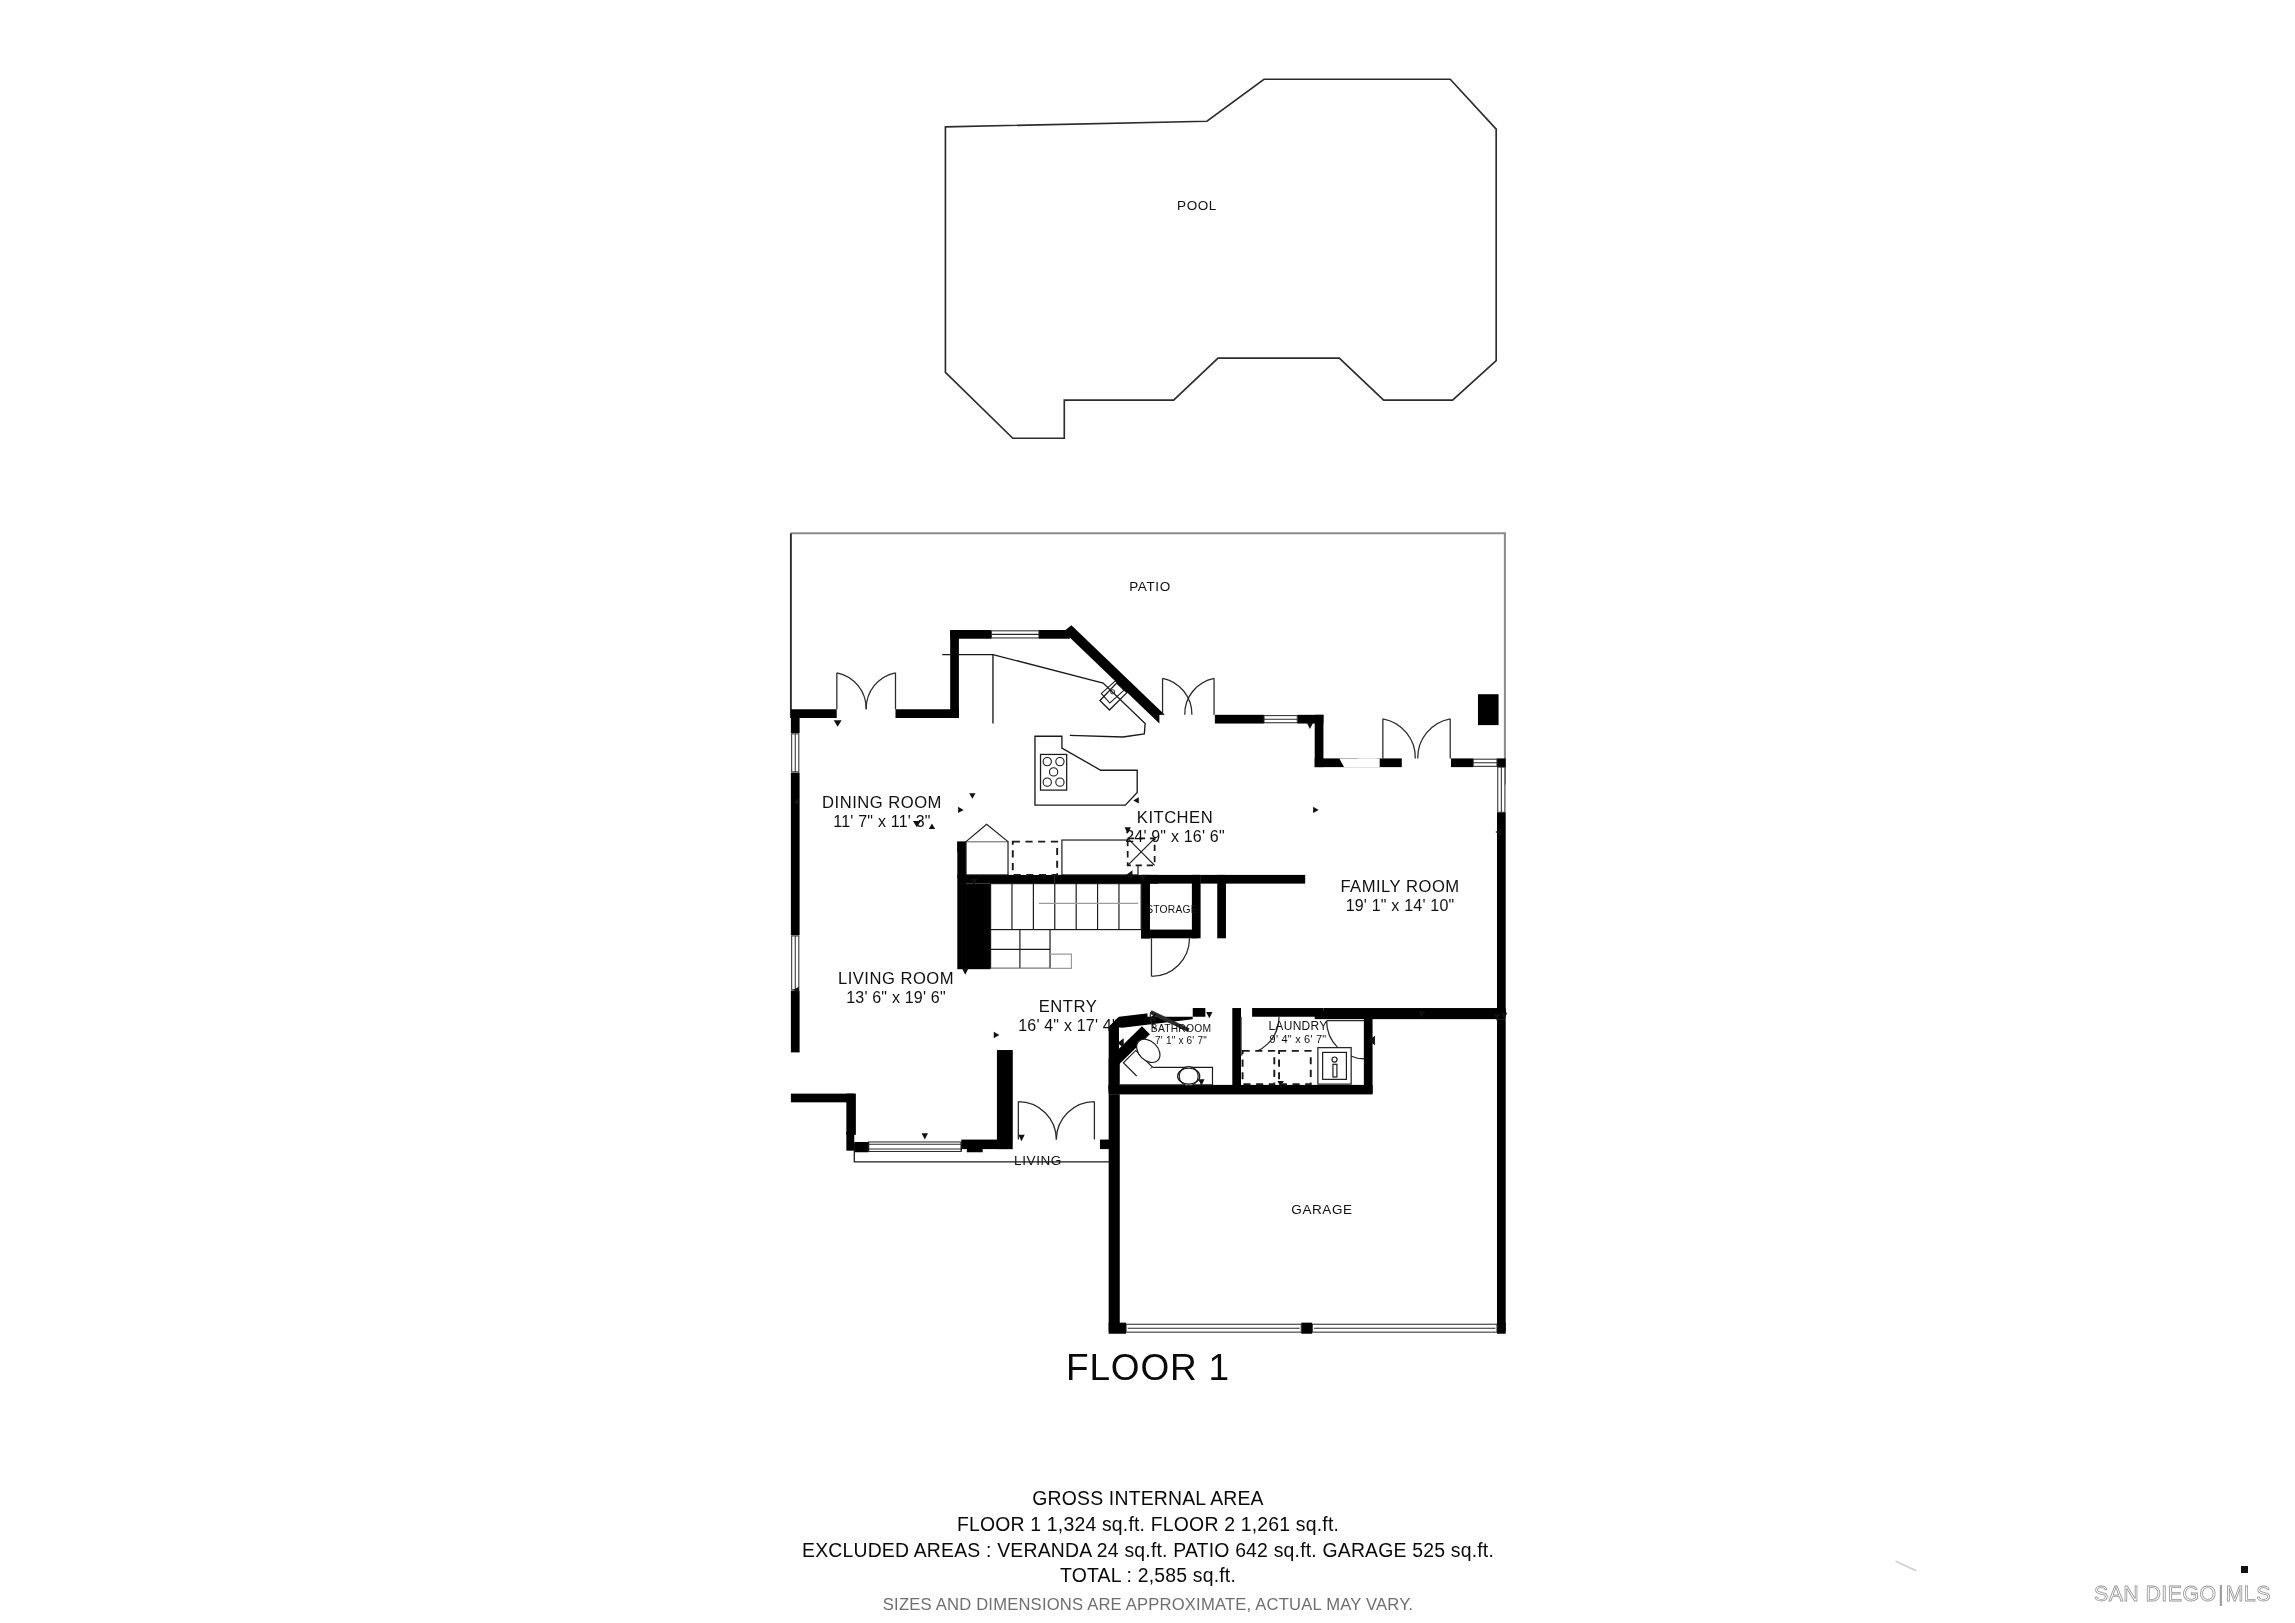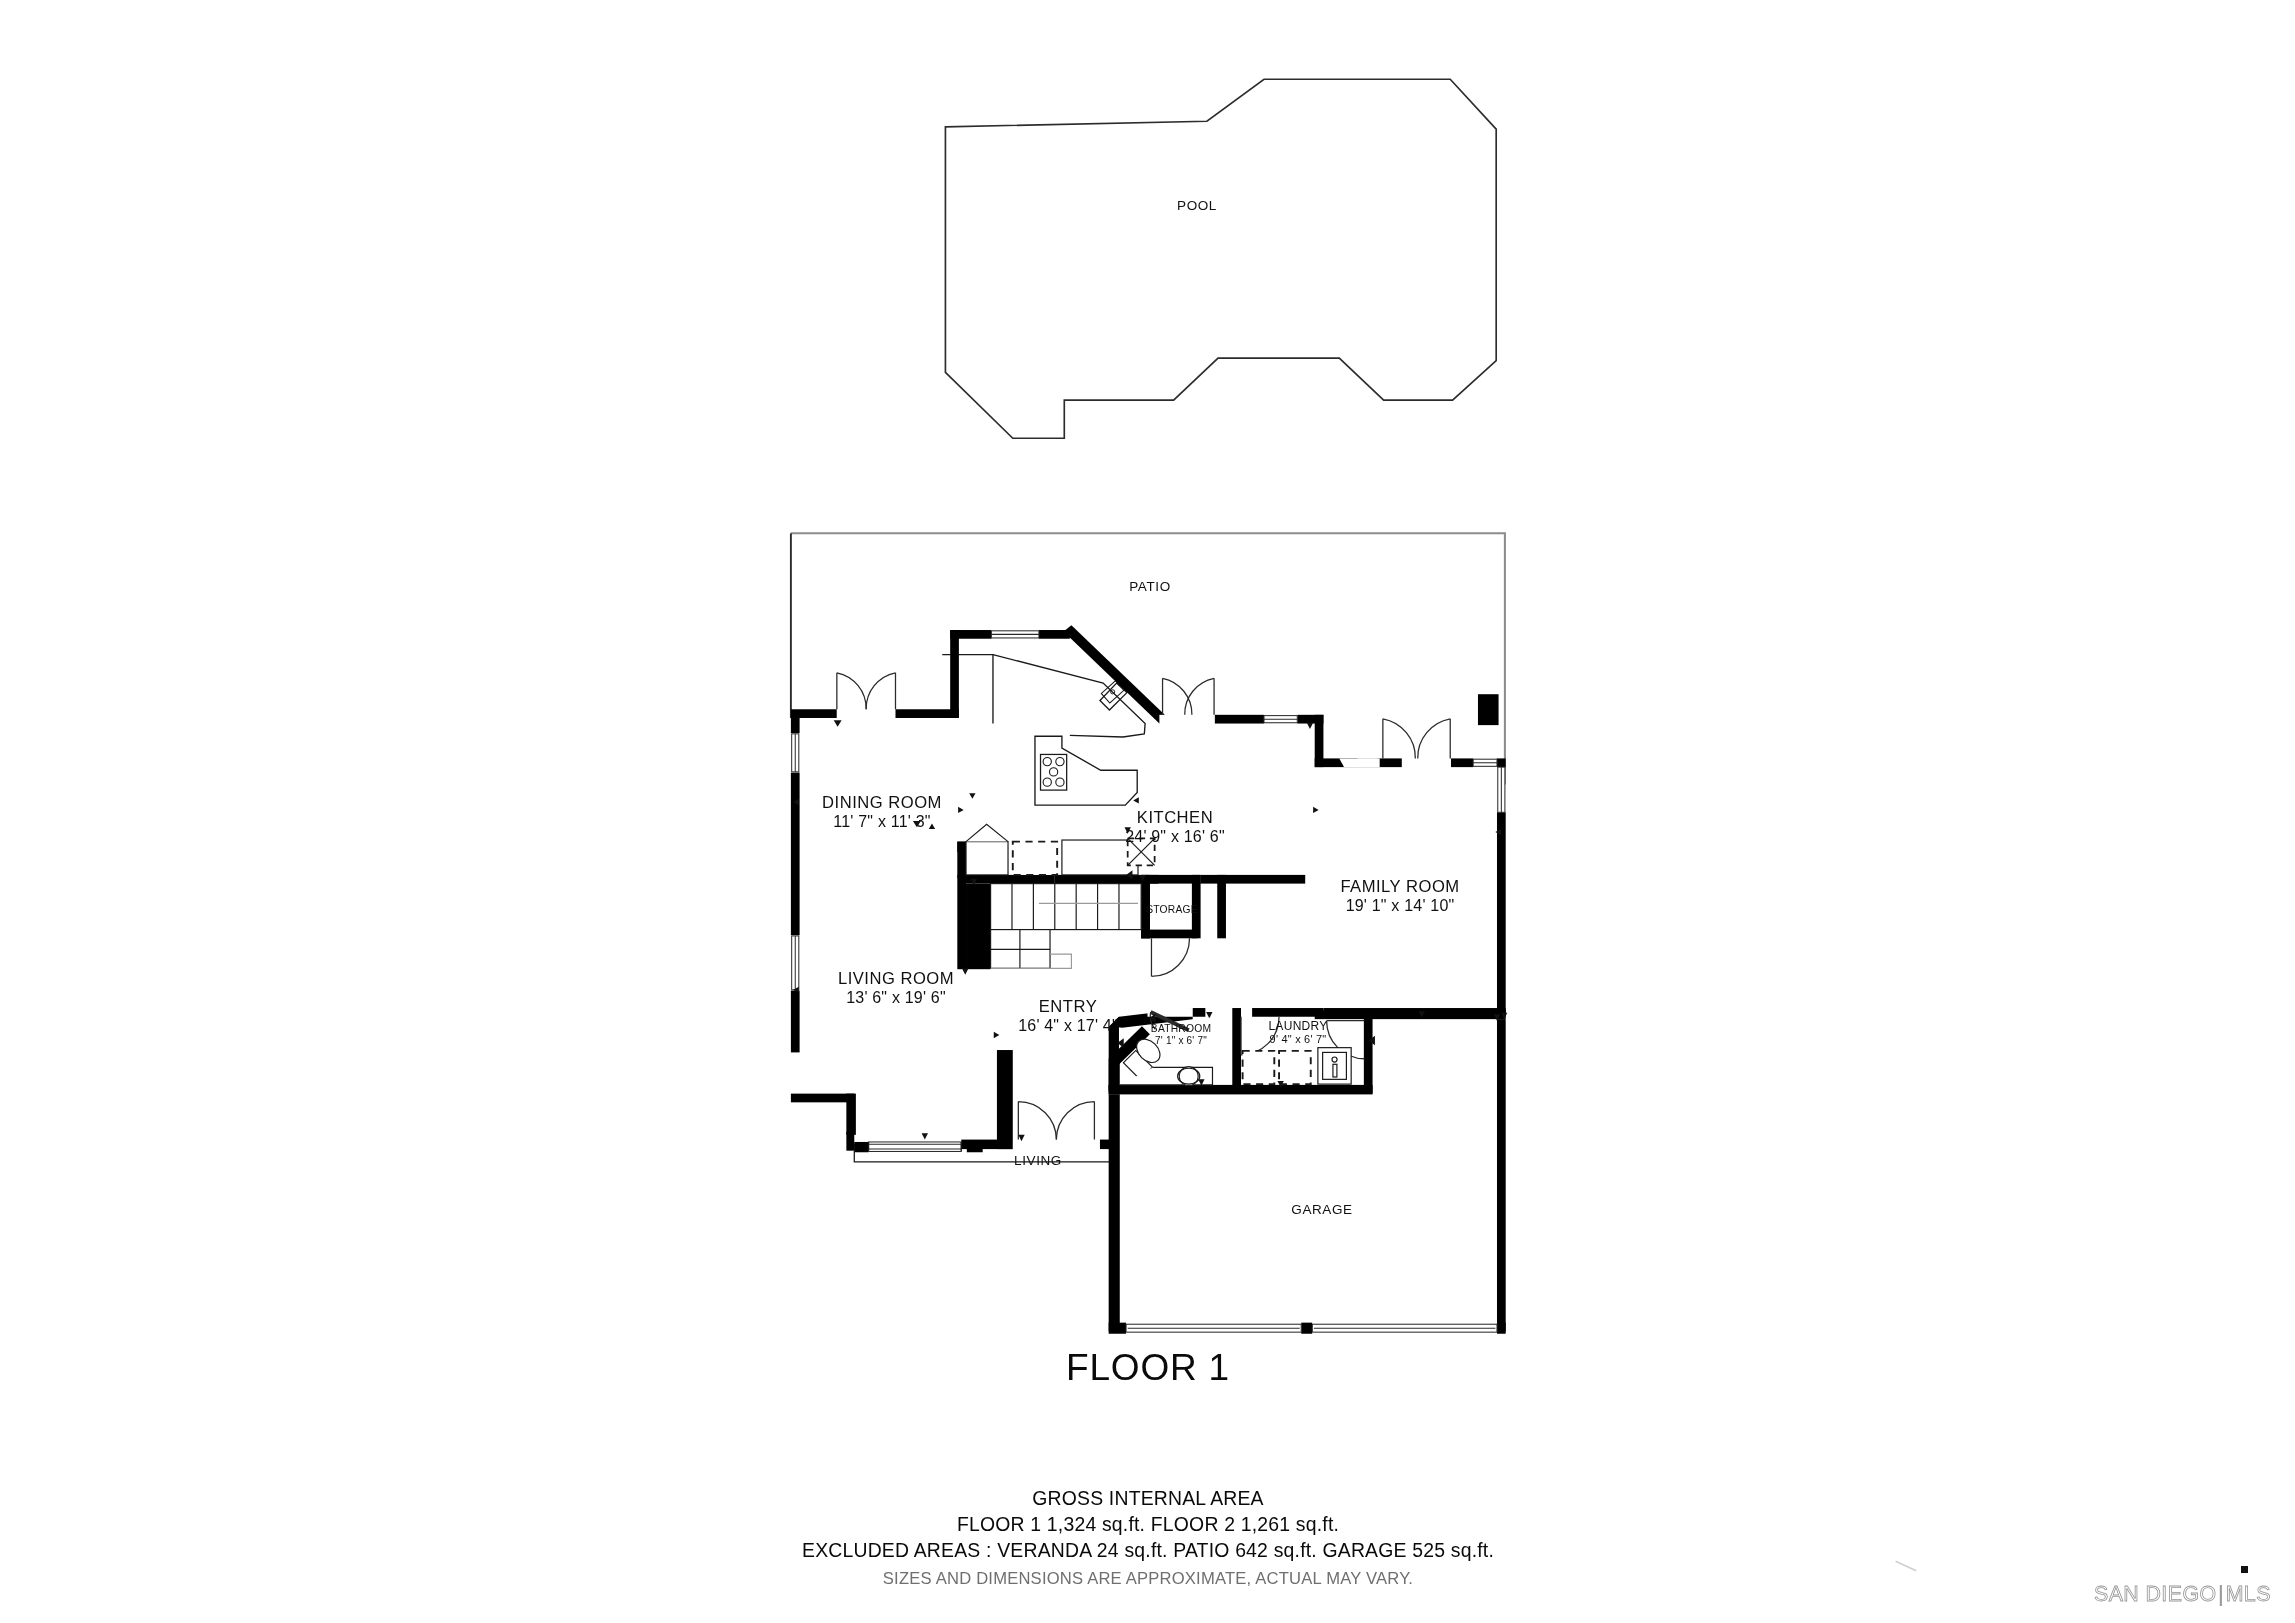--- a/index.html
+++ b/index.html
@@ -453,20 +453,21 @@
   <div class="lbl plain" style="left:1322px; top:1202px;text-align:right;">
     <span class="rm-name">GARAGE</span>
   </div>
 
   <div id="floor-title">FLOOR 1</div>
 
   <div id="legend">
     <span class="lg-line">GROSS INTERNAL AREA</span>
     <span class="lg-line">FLOOR 1 1,324 sq.ft.   FLOOR 2 1,261 sq.ft.</span>
     <span class="lg-line">EXCLUDED AREAS :  VERANDA 24 sq.ft.   PATIO 642 sq.ft.   GARAGE 525 sq.ft.</span>
+    <span class="lg-line">TOTAL :  2,585 sq.ft.</span>
     <span class="lg-note">SIZES AND DIMENSIONS ARE APPROXIMATE, ACTUAL MAY VARY.</span>
   </div>
 
   <div id="mls-logo"><span>SAN DIEGO</span><span class="bar">|</span><span>MLS</span></div>
   <div id="mls-dot"></div>
 
 </div>
 
 
 </body></html>

